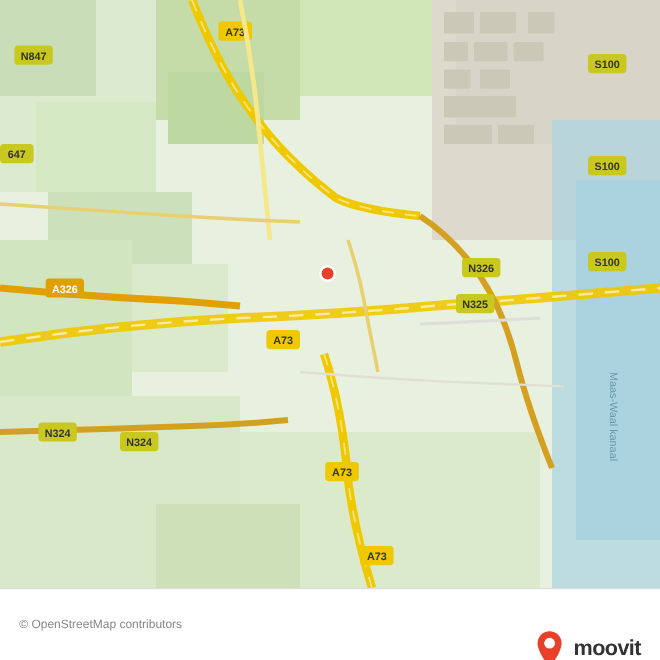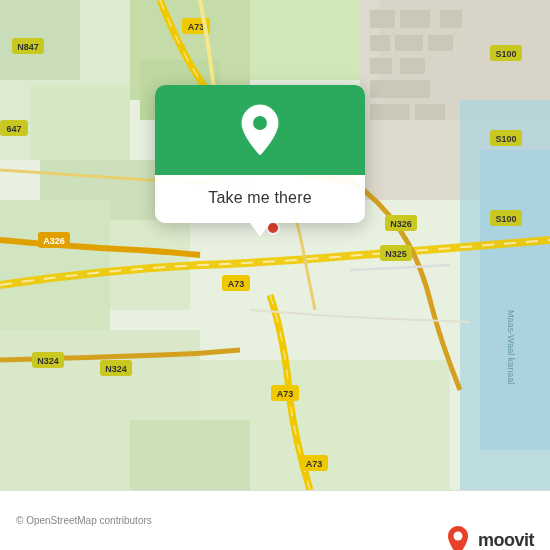--- a/index.html
+++ b/index.html
@@ -209,30 +209,20 @@
     <rect x="370" y="58" width="22" height="16" rx="1" fill="#ccc8b8"></rect>
     <rect x="400" y="58" width="25" height="16" rx="1" fill="#ccc8b8"></rect>
     <rect x="370" y="80" width="60" height="18" rx="1" fill="#ccc8b8"></rect>
     <rect x="370" y="104" width="40" height="16" rx="1" fill="#ccc8b8"></rect>
     <rect x="415" y="104" width="30" height="16" rx="1" fill="#ccc8b8"></rect>
 
     <circle cx="273" cy="228" r="6" fill="#e8412a" stroke="#fff" stroke-width="2"></circle>
   </svg>
 
   
-  <div id="popup-card">
-    <div id="map-pin-area">
-
-      <svg class="pin-icon" viewBox="0 0 44 54" fill="none" xmlns="http://www.w3.org/2000/svg">
-        <path d="M22 2C12.06 2 4 10.06 4 20C4 33 22 52 22 52C22 52 40 33 40 20C40 10.06 31.94 2 22 2Z" fill="white" stroke="white" stroke-width="1"></path>
-        <circle cx="22" cy="20" r="7" fill="#2baa5e"></circle>
-      </svg>
-    </div>
-    <button id="take-me-there-btn">Take me there</button>
-  </div>
 </div>
 
 <div id="footer">
   <div id="footer-left">
     <span id="copyright">© OpenStreetMap contributors</span>
   </div>
   <div id="moovit-logo">
 
     <svg width="28" height="32" viewBox="0 0 28 32">
       <path d="M14 1C8.48 1 4 5.48 4 11C4 19 14 31 14 31C14 31 24 19 24 11C24 5.48 19.52 1 14 1Z" fill="#e8412a"></path>

